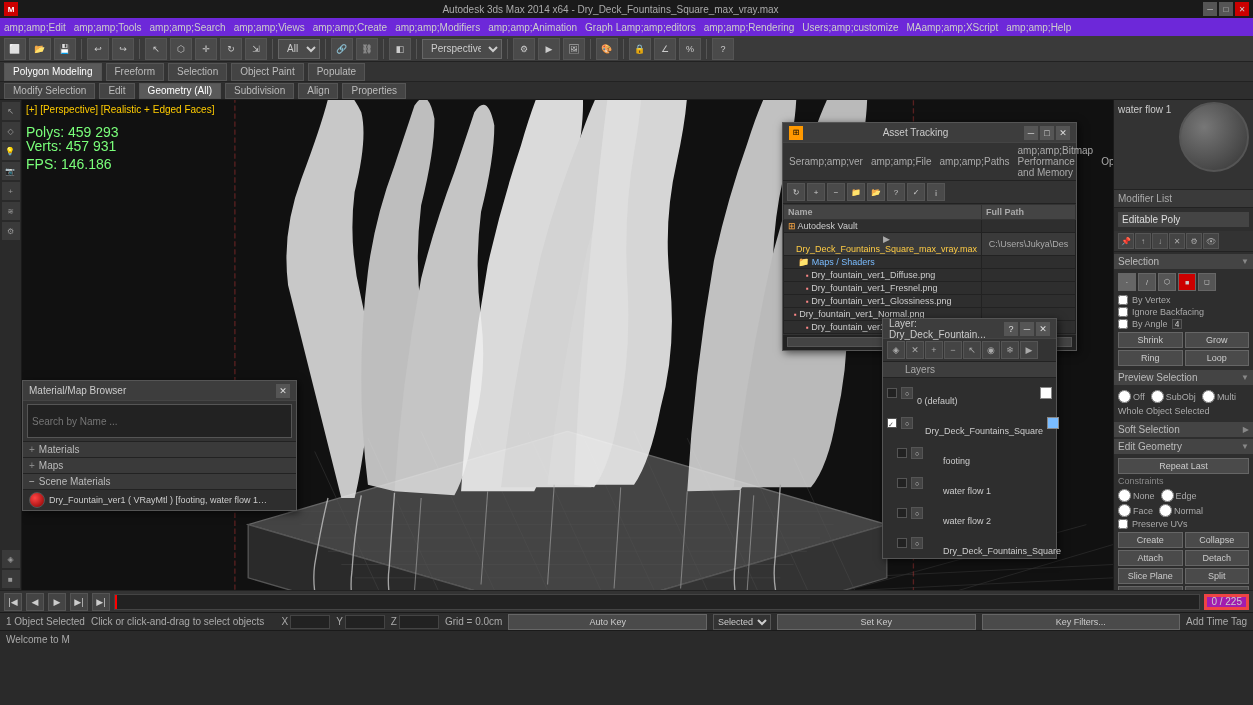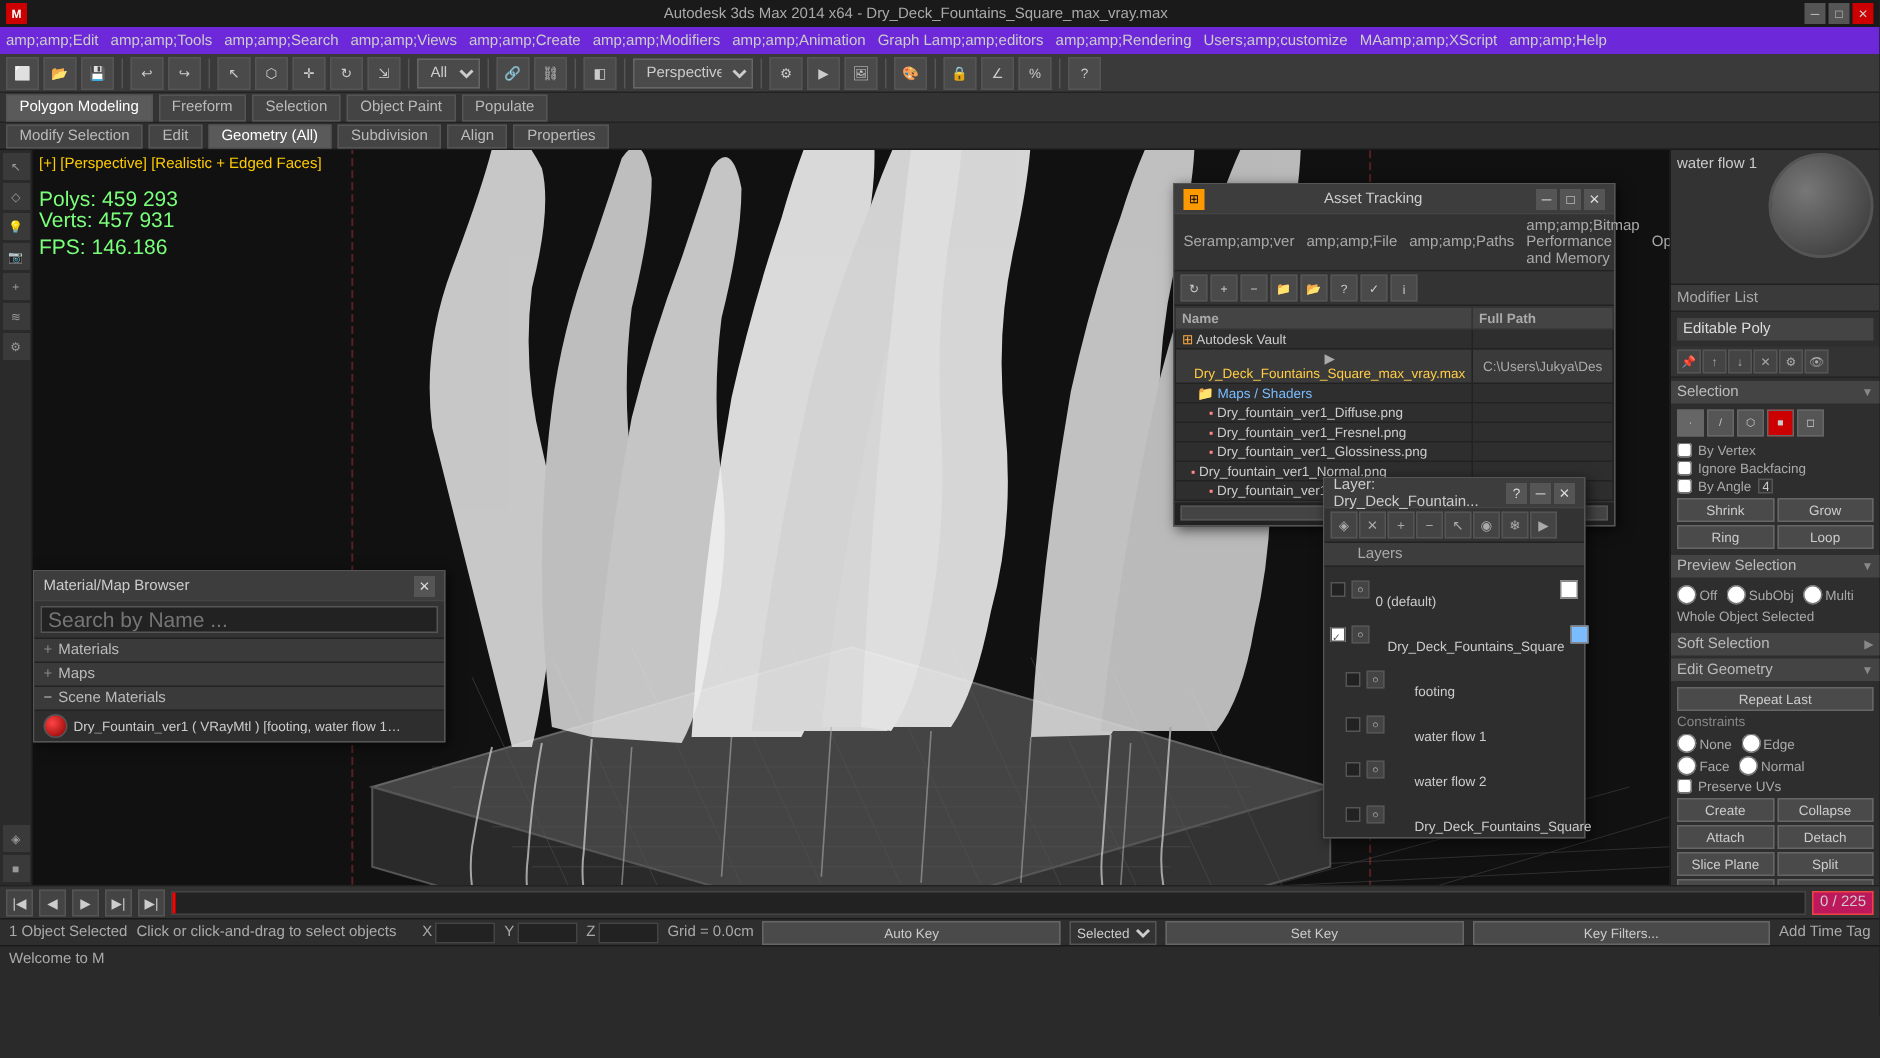--- a/index.html
+++ b/index.html
@@ -401,21 +401,21 @@
       position: relative;
     }
     .timeline-cursor {
       position: absolute;
       left: 0; top: 0; bottom: 0;
       width: 2px; background: #f00;
     }
     .frame-counter {
       font-size: 10px; color: #ccc;
       padding: 0 4px;
-      background: #be185d; border: 1px solid #ef4444;
+      background: #a21caf; border: 3px solid #ef4444;
       height: 16px; display: flex; align-items: center;
     }
 
     
     #coord-bar {
       width: 100%;
       height: 18px;
       background: #2e2e2e;
       border-top: 1px solid #1a1a1a;
       display: flex; align-items: center;
@@ -812,21 +812,21 @@
       </div>
     </div>
 
     
     <div class="panel" id="material-browser-panel" style="top:280px; left:0px; width:275px;">
       <div class="panel-header">
         <span class="panel-title">Material/Map Browser</span>
         <button class="panel-close">✕</button>
       </div>
       <div class="browser-search">
-        <input type="text" style="width: 100%; height: 18px; background: rgb(34, 34, 34); border: 1px solid rgb(85, 85, 85); color: rgb(204, 204, 204); font-size: 14px; padding: 0px 4px;" placeholder="Search by Name ...">
+        <input type="text" style="width: 100%; height: 18px; background: rgb(34, 34, 34); border: 1px solid rgb(85, 85, 85); color: rgb(204, 204, 204); font-size: 10px; padding: 16px 4px;" placeholder="Search by Name ...">
       </div>
       <div class="browser-section">
         <span class="expand-icon">+</span>
         <span>Materials</span>
       </div>
       <div class="browser-section">
         <span class="expand-icon">+</span>
         <span>Maps</span>
       </div>
       <div class="scene-materials-header">

